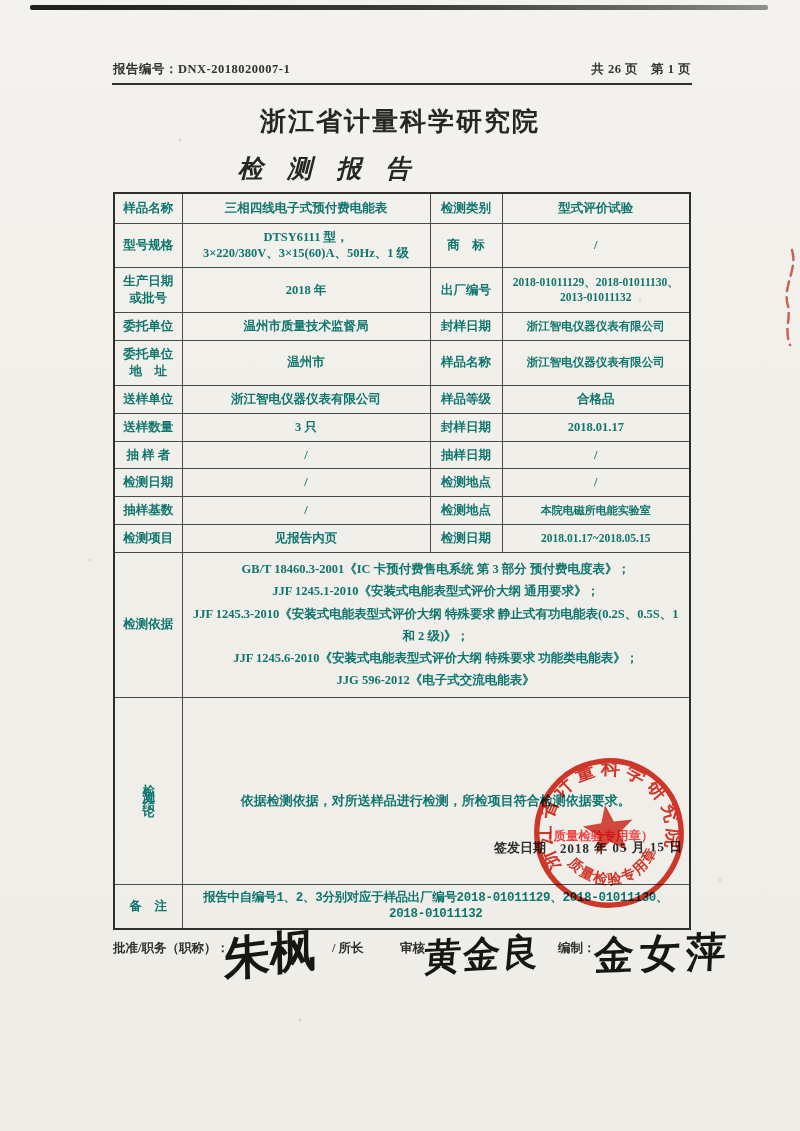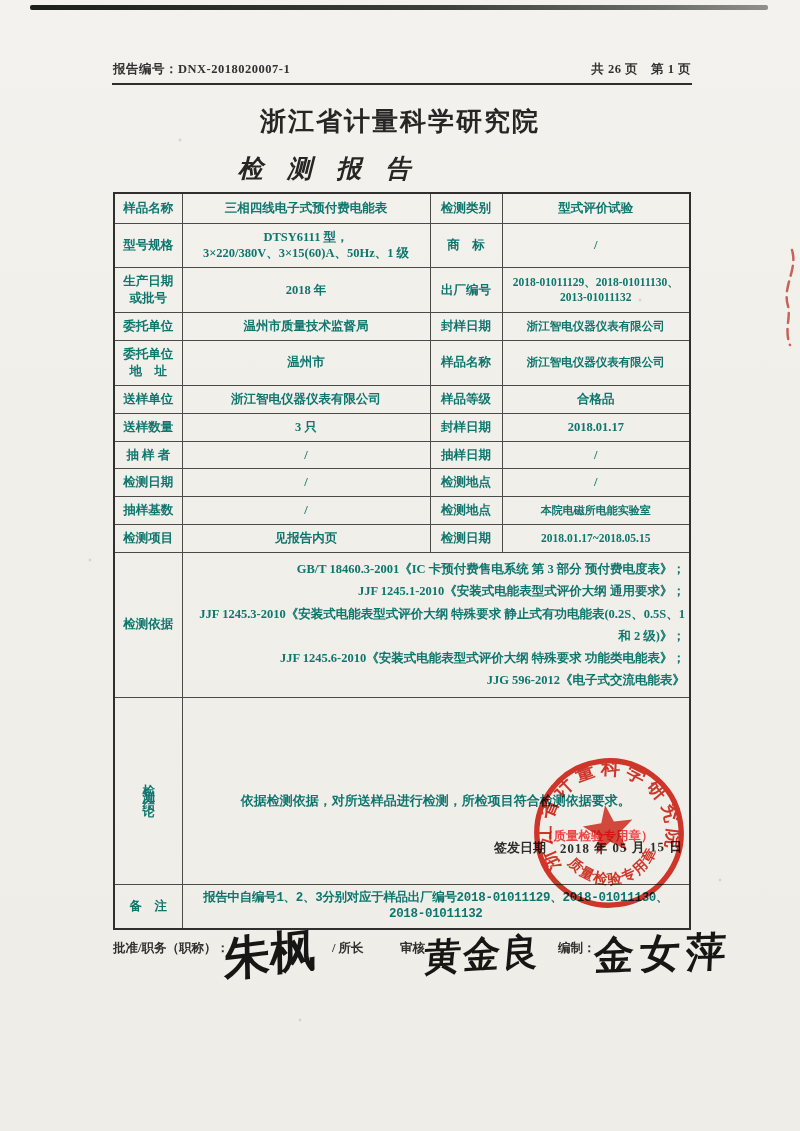--- a/index.html
+++ b/index.html
@@ -27,21 +27,21 @@
     font-size:26px;font-weight:bold;letter-spacing:2px;color:#262624;}
   .doctitle{position:absolute;left:0;top:152px;width:657px;text-align:center;
     font-size:25px;font-weight:bold;letter-spacing:9px;color:#262624;font-style:italic;}
 
   table.rpt{position:absolute;left:113px;top:192px;width:576px;border-collapse:collapse;table-layout:fixed;
     border:2px solid #2f2f2d;}
   table.rpt td{border:1.6px solid #4a4a46;padding:5px 4px;vertical-align:middle;
     font-size:12.5px;font-weight:bold;color:#0f766e;line-height:1.35;}
   td.lab{text-align:center;white-space:pre-line;}
   td.val{text-align:center;white-space:pre-line;}
-  td.basis{text-align:right;padding:4px 9px;vertical-align:middle;}
+  td.basis{text-align:center;padding:4px 9px;vertical-align:middle;}
   td.basis div{line-height:1.78;font-size:12.5px;}
   td.state{text-align:left;padding:4px 12px;}
   td.concl{position:relative;vertical-align:top;padding:0;}
   .concl-text{margin-top:20px;text-align:center;font-size:13px;}
   .vert{writing-mode:vertical-lr;text-orientation:upright;letter-spacing:7px;margin:0 auto;display:inline-block;}
   td.note-val{text-align:center;font-size:11.5px;letter-spacing:-.3px;padding:2px 6px;font-family:Liberation Mono, monospace;}
 
   .seal-note{position:absolute;left:521px;top:828px;font-size:12.5px;font-weight:bold;color:#ef4444;margin-left:20px;}
   .issue-line{position:absolute;left:494px;top:839px;font-size:13px;font-weight:bold;color:#2c2c2a;}
   .issue-date{display:inline-block;margin-left:14px;transform:rotate(-1deg);letter-spacing:1px;}

